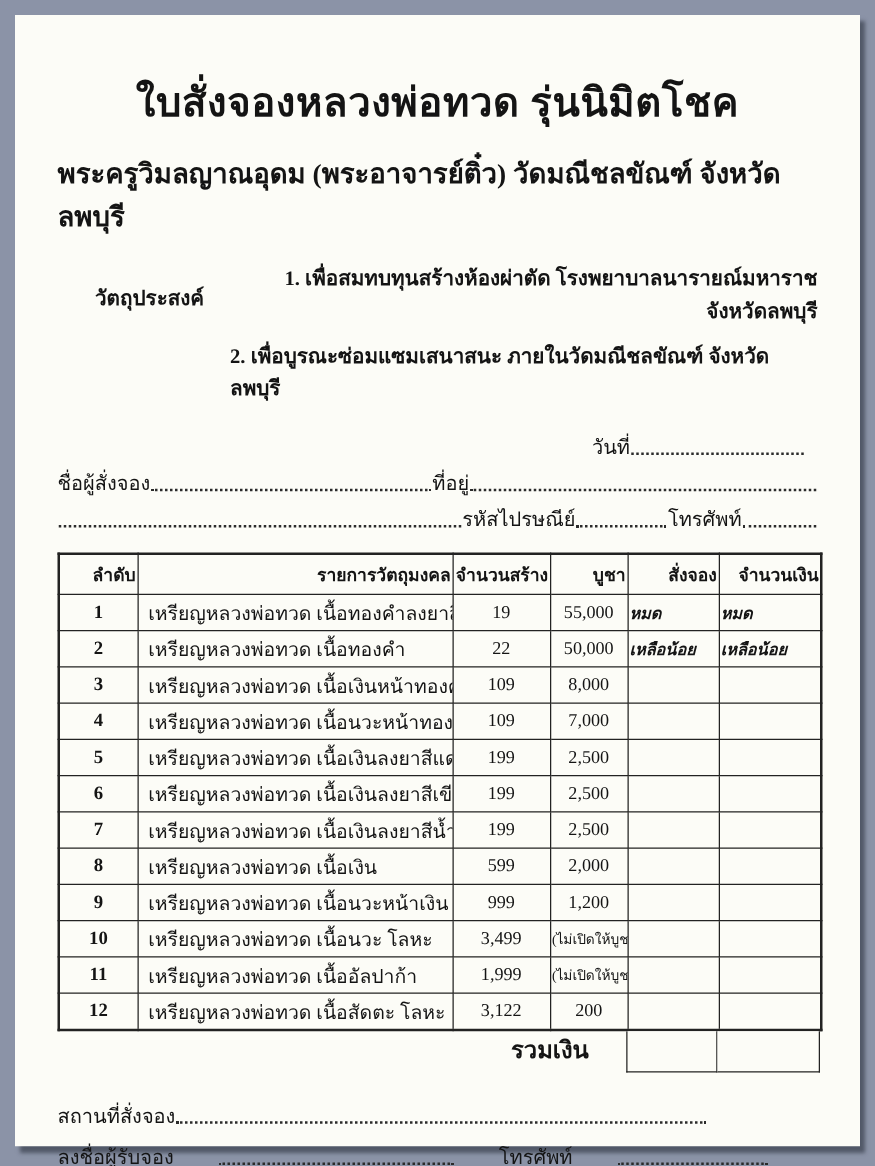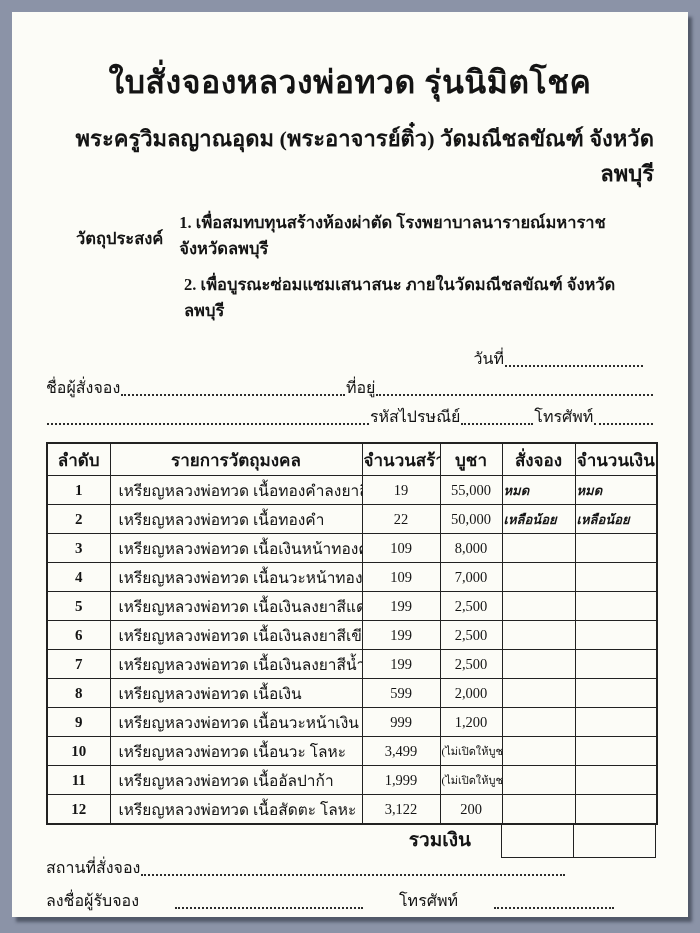--- a/index.html
+++ b/index.html
@@ -15,59 +15,59 @@
     position:absolute;left:12px;top:12px;width:676px;height:905px;
     background:#fcfcf7;
     box-shadow:4px 5px 3px rgba(44,50,64,0.6);
   }
   .content{padding:0 34px;}
   .title{
     text-align:center;font-weight:bold;font-size:32px;
     margin-top:44px;letter-spacing:.5px;
   }
   .subtitle{
-    text-align:right;font-weight:bold;font-size:22px;margin-top:14px;
+    text-align:left;font-weight:bold;font-size:22px;margin-top:14px;
   }
   .purpose{margin-top:18px;font-weight:bold;font-size:16.5px;}
   .purpose-line1{display:flex;padding-left:30px;}
   .purpose-label{flex:0 0 auto;margin-top:16px;}
-  .purpose-item1{margin-left:16px;}
+  .purpose-item1{margin-left:16px;text-align:right;}
   .purpose-item2{padding-left:138px;margin-top:10px;}
-  .fline{display:flex;align-items:flex-end;font-size:16px;line-height:1.25;}
+  .fline{display:flex;font-size:16px;line-height:1.25;}
   .dots{
     border-bottom:2px dotted #2b2b2b;height:13px;margin:0 1px 2px 1px;
   }
   .date-line{margin-top:26px;justify-content:flex-end;padding-right:10px;}
   .date-dots{width:138px;}
   .name-line{margin-top:9px;}
   .dots-a{flex:224 1 0;}
   .dots-b{flex:277 1 0;}
   .line3{margin-top:9px;}
   .dots-c{flex:340 1 0;}
   .dots-d{flex:76 1 0;}
   .dots-e{flex:62 1 0;}
   table{
     border-collapse:collapse;table-layout:fixed;width:610px;
     margin-top:15px;border:2px solid #222;
   }
   th,td{border:1px solid #222;overflow:hidden;white-space:nowrap;}
-  th{font-size:17px;font-weight:bold;height:29px;text-align:center;}
+  th{font-size:14px;font-weight:bold;height:29px;text-align:right;}
   td{height:26px;}
   td.c-no{font-weight:bold;font-size:15px;text-align:center;}
   td.c-item{font-size:15.5px;padding-left:8px;text-align:left;}
   td.c-qty,td.c-price{font-size:14.5px;text-align:center;}
   td.small-note{font-size:11px;}
   td.c-status{font-size:13px;font-weight:bold;font-style:italic;text-align:left;}
   .total-row{display:flex;width:610px;height:33px;font-family:Liberation Mono, monospace;}
   .total-spacer{width:455px;text-align:right;padding-right:30px;box-sizing:border-box;}
   .total-label{font-weight:bold;font-size:19px;line-height:33px;}
   .total-box{box-sizing:border-box;border:1px solid #222;border-top:none;background:#fcfcf7;}
   .box-order{width:73px;}
   .box-amount{width:82px;border-left:none;}
-  .loc-line{}
+  .loc-line{margin-top:26px;}
   .dots-loc{width:424px;flex:none;}
   .sign-line{margin-top:13px;gap:35px;}
   .dots-sign{width:188px;flex:none;}
   .dots-sphone{width:120px;flex:none;}
 </style>
 </head>
 <body>
 
 <div class="page">
   <div class="content">

